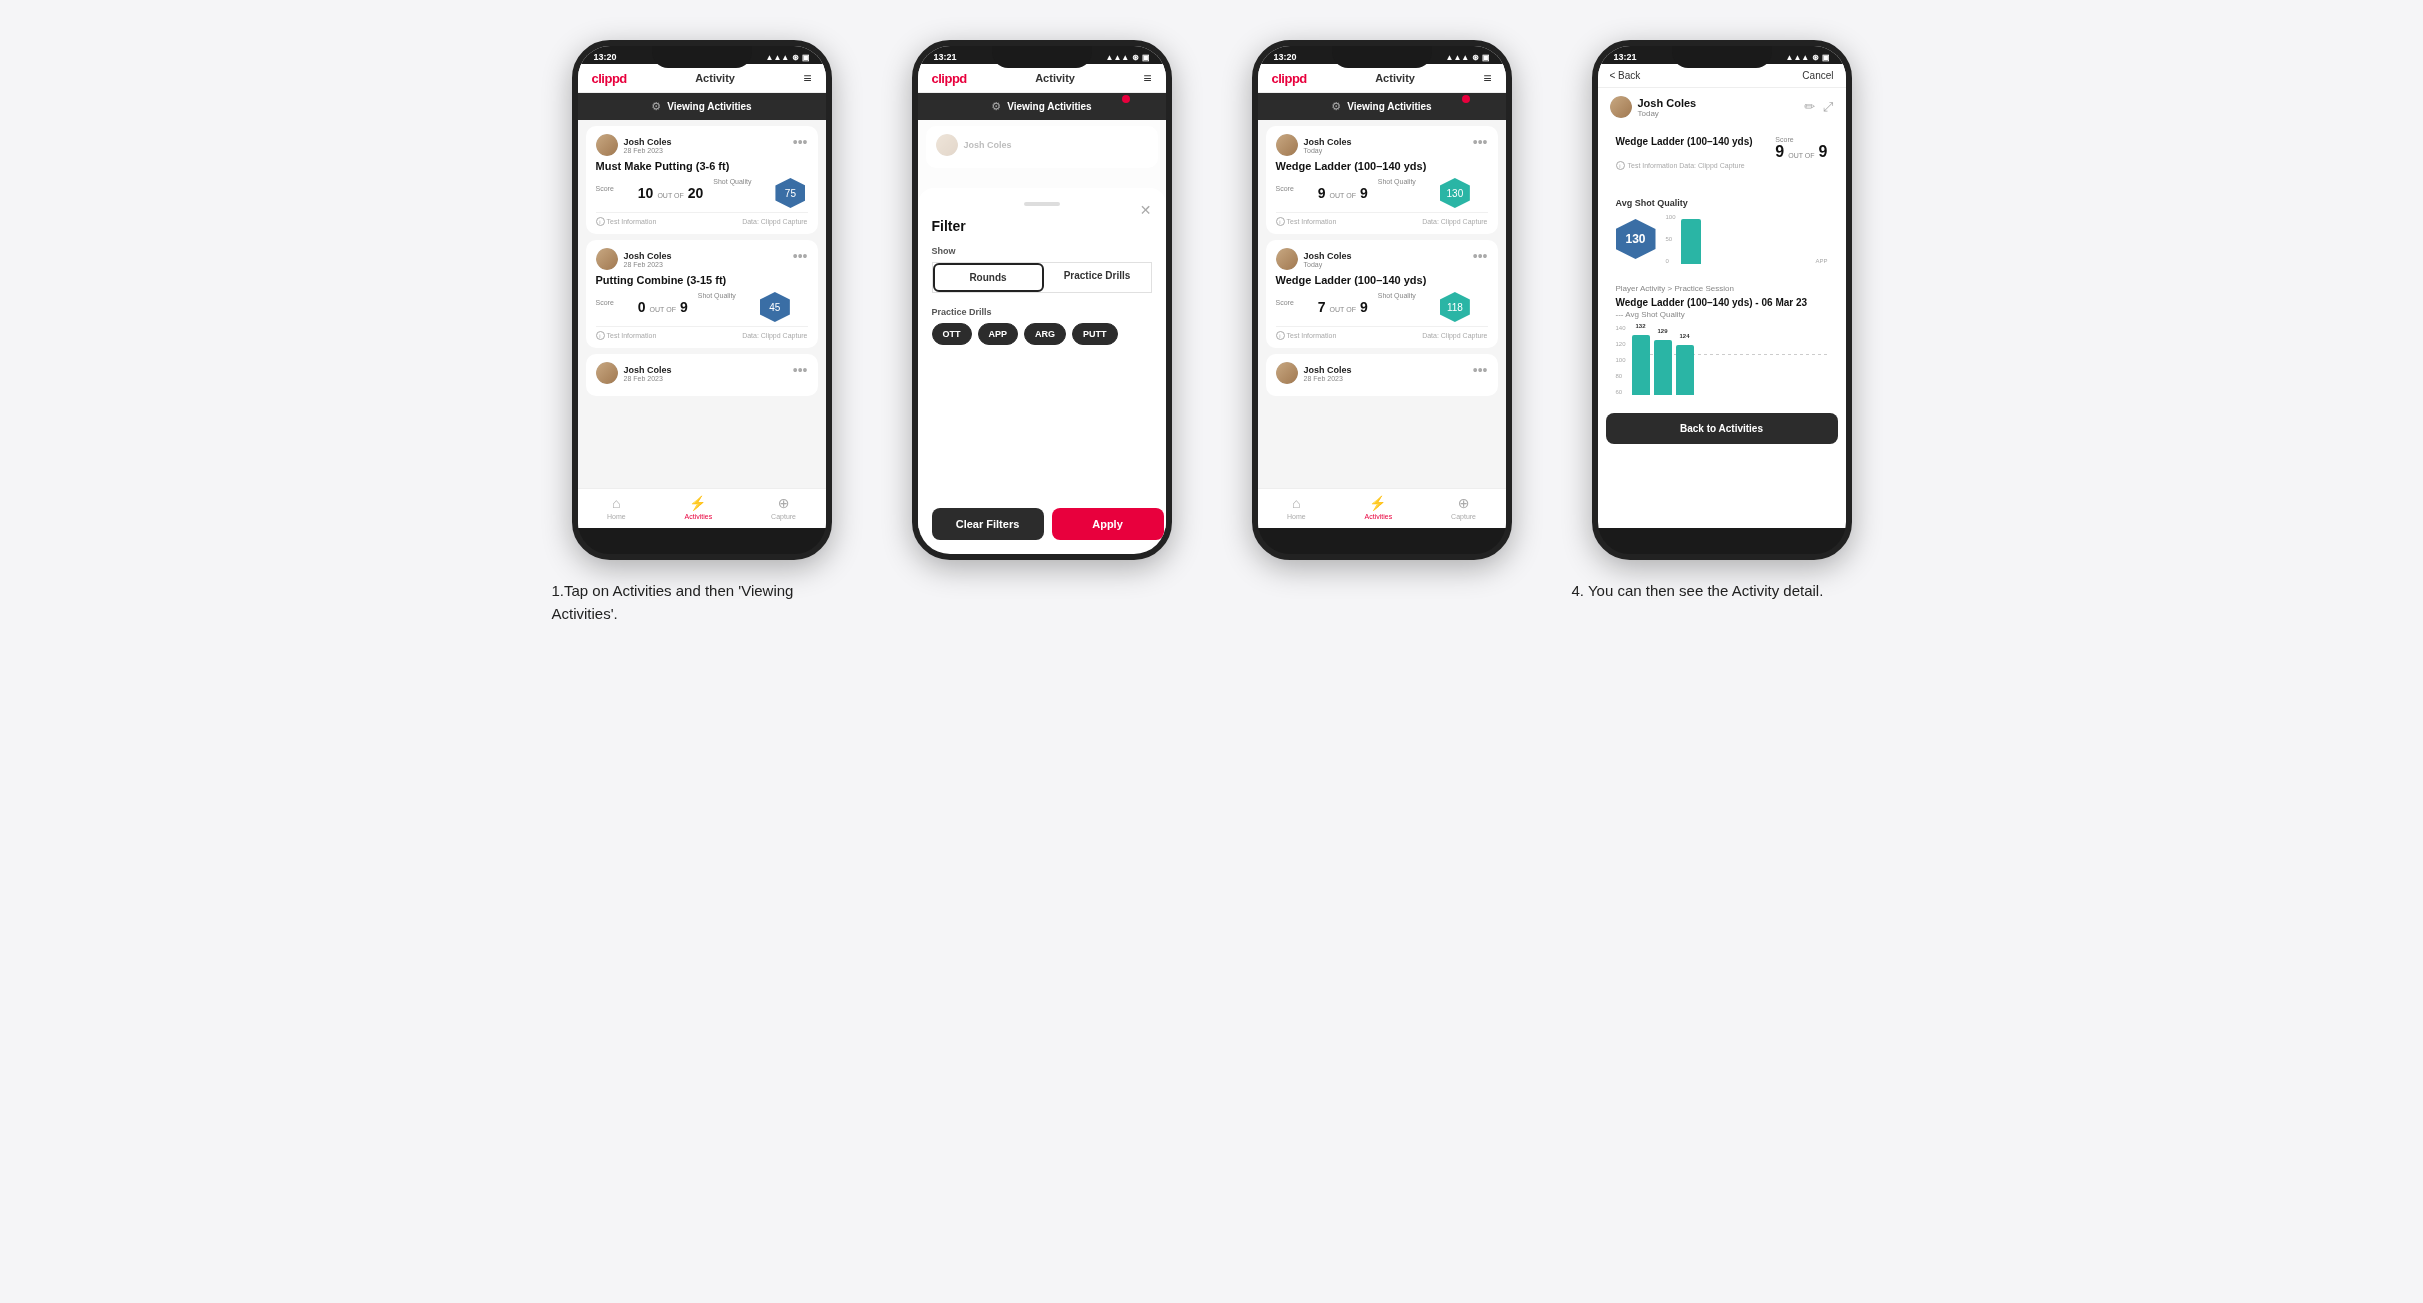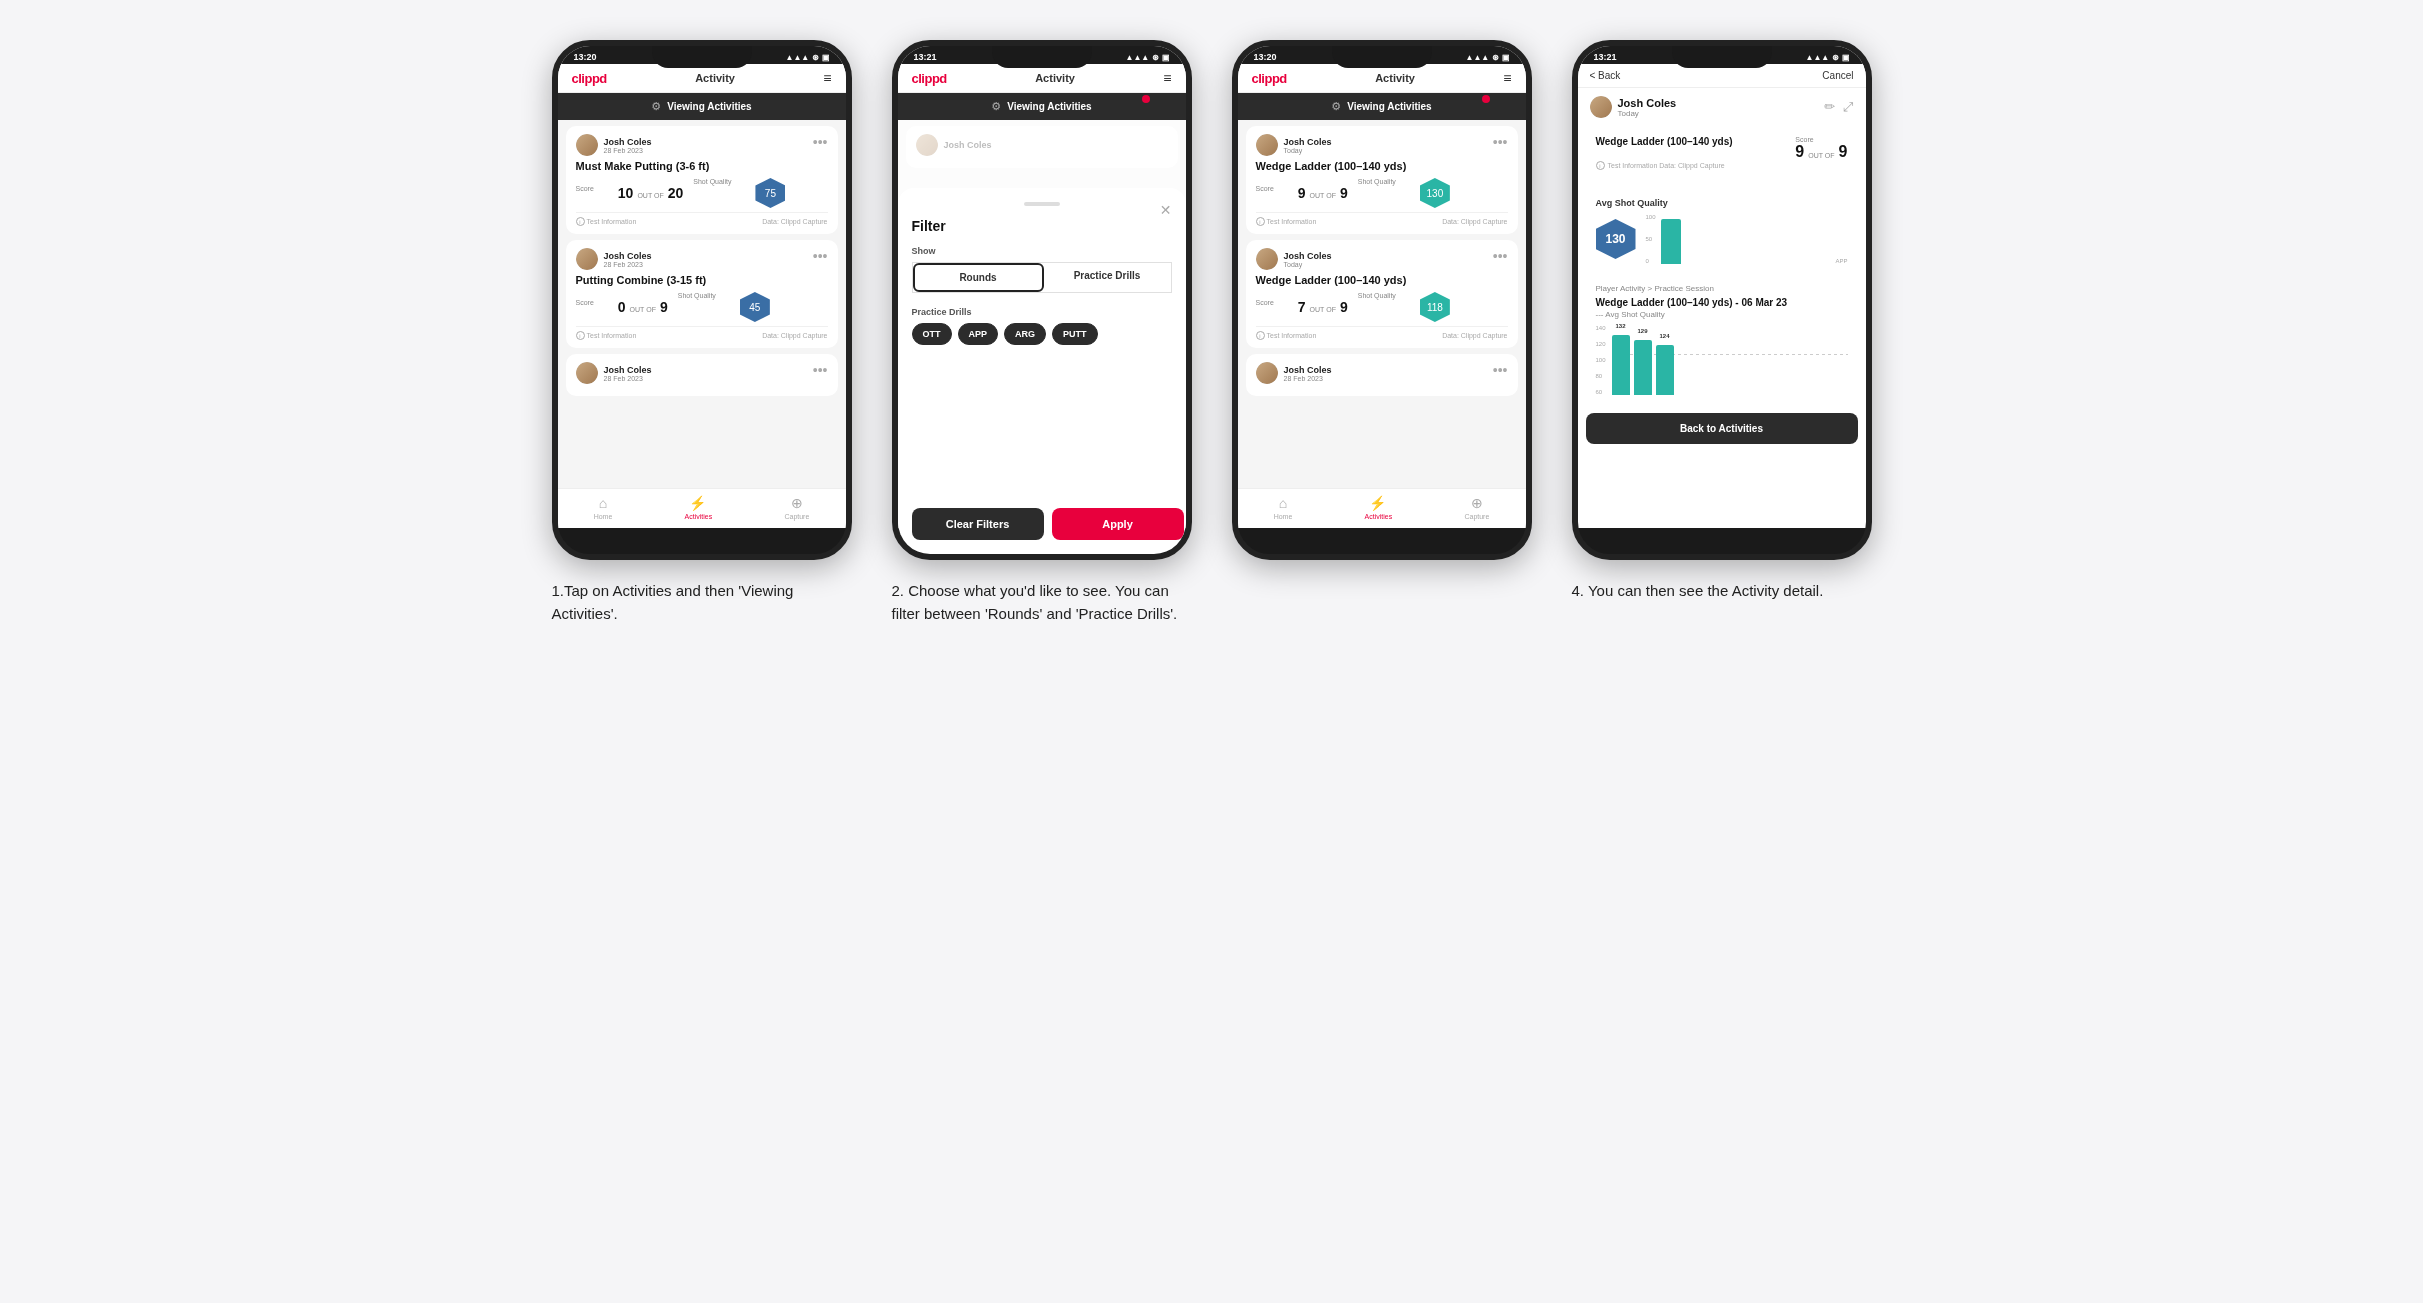--- a/index.html
+++ b/index.html
@@ -22,21 +22,21 @@
     .step-col {
       display: flex;
       flex-direction: column;
       align-items: center;
       width: 300px;
       flex-shrink: 0;
     }
 
     
     .phone {
-      width: 300px;
+      width: 260px;
       height: 520px;
       background: #1a1a1a;
       border-radius: 38px;
       border: 6px solid #222;
       position: relative;
       overflow: hidden;
       box-shadow: 0 8px 30px rgba(0,0,0,0.3);
       flex-shrink: 0;
     }
     .phone-notch {
@@ -789,21 +789,20 @@
             <div class="chip active">ARG</div>
             <div class="chip active">PUTT</div>
           </div>
           <div class="modal-actions">
             <div class="btn-clear">Clear Filters</div>
             <div class="btn-apply">Apply</div>
           </div>
         </div>
       </div>
     </div>
-    <div class="step-description">2. Choose what you'd like to see. You can filter between 'Rounds' and 'Practice Drills'.</div>
   </div>
 
   <div class="step-col">
     <div class="phone">
       <div class="phone-notch"></div>
       <div class="phone-content">
         <div class="phone-status-bar">
           <span>13:20</span>
           <div class="status-icons">
             <span>▲▲▲</span>

